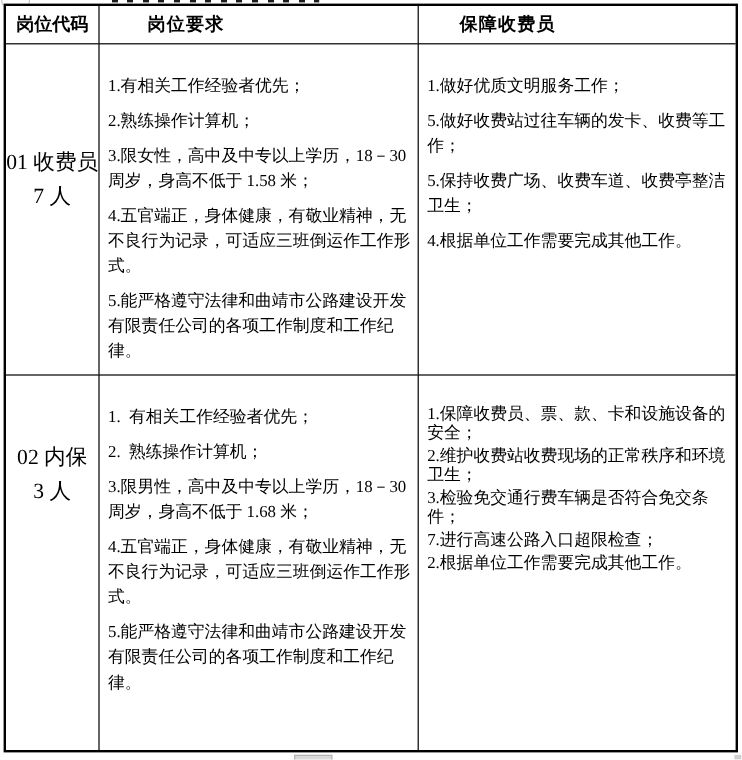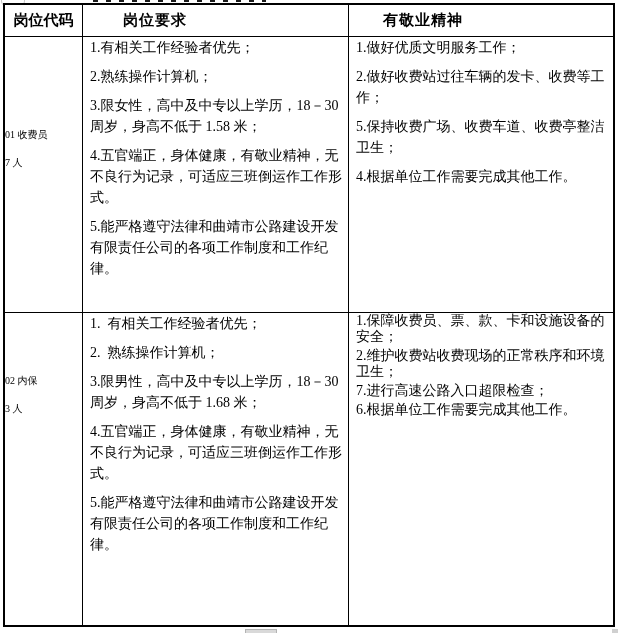--- a/index.html
+++ b/index.html
@@ -51,29 +51,29 @@
     font-size: 15px;
     letter-spacing: 1px;
   }
   .hc1 { justify-content: center; letter-spacing: 0; }
   .hc2 { padding-left: 40px; }
   .hc3 { padding-left: 34px; }
 
   .codecell {
     display: flex;
     flex-direction: column;
-    align-items: flex-start;
-    font-size: 10px;
+    align-items: center;
+    font-size: 18px;
     line-height: 28px;
     text-align: center;
   }
   .code-r1 { padding-top: 84px; }
   .code-r2 { padding-top: 54px; }
 
-  .content { padding: 0 4px 0 7px; }
+  .content { padding: 25px 4px 0 7px; }
   .item {
     margin: 0 0 8px 0;
     font-size: 14px;
     line-height: 21px;
     white-space: pre-wrap;
   }
   .duties-r2 .item { line-height: 16px; margin-bottom: 3px; }
 
   
   .scroll-thumb {
@@ -101,57 +101,58 @@
 
   <div class="jobtable">
 
     <div class="cell hcell hc1">
       <span>岗位代码</span>
     </div>
     <div class="cell bl hcell hc2">
       <span>岗位要求</span>
     </div>
     <div class="cell bl hcell hc3">
-      <span>有敬业精神</span>
+      <span>保障收费员</span>
     </div>
 
     <div class="cell bt codecell code-r1">
       <span>01 收费员</span>
       <span>7 人</span>
     </div>
     <div class="cell bl bt content">
       <p class="item">1.有相关工作经验者优先；</p>
       <p class="item">2.熟练操作计算机；</p>
       <p class="item">3.限女性，高中及中专以上学历，18－30周岁，身高不低于 1.58 米；</p>
       <p class="item">4.五官端正，身体健康，有敬业精神，无不良行为记录，可适应三班倒运作工作形式。</p>
       <p class="item">5.能严格遵守法律和曲靖市公路建设开发有限责任公司的各项工作制度和工作纪律。</p>
     </div>
     <div class="cell bl bt content">
       <p class="item">1.做好优质文明服务工作；</p>
-      <p class="item">2.做好收费站过往车辆的发卡、收费等工作；</p>
+      <p class="item">5.做好收费站过往车辆的发卡、收费等工作；</p>
       <p class="item">5.保持收费广场、收费车道、收费亭整洁卫生；</p>
       <p class="item">4.根据单位工作需要完成其他工作。</p>
     </div>
 
     <div class="cell bt codecell code-r2">
       <span>02 内保</span>
       <span>3 人</span>
     </div>
     <div class="cell bl bt content">
       <p class="item">1.  有相关工作经验者优先；</p>
       <p class="item">2.  熟练操作计算机；</p>
       <p class="item">3.限男性，高中及中专以上学历，18－30周岁，身高不低于 1.68 米；</p>
       <p class="item">4.五官端正，身体健康，有敬业精神，无不良行为记录，可适应三班倒运作工作形式。</p>
       <p class="item">5.能严格遵守法律和曲靖市公路建设开发有限责任公司的各项工作制度和工作纪律。</p>
     </div>
     <div class="cell bl bt content duties-r2">
       <p class="item">1.保障收费员、票、款、卡和设施设备的安全；</p>
       <p class="item">2.维护收费站收费现场的正常秩序和环境卫生；</p>
+      <p class="item">3.检验免交通行费车辆是否符合免交条件；</p>
       <p class="item">7.进行高速公路入口超限检查；</p>
-      <p class="item">6.根据单位工作需要完成其他工作。</p>
+      <p class="item">2.根据单位工作需要完成其他工作。</p>
     </div>
 
   </div>
 
   <div class="scroll-thumb"></div>
   <div class="corner-mark"></div>
 
 </div>
 
 </body></html>

